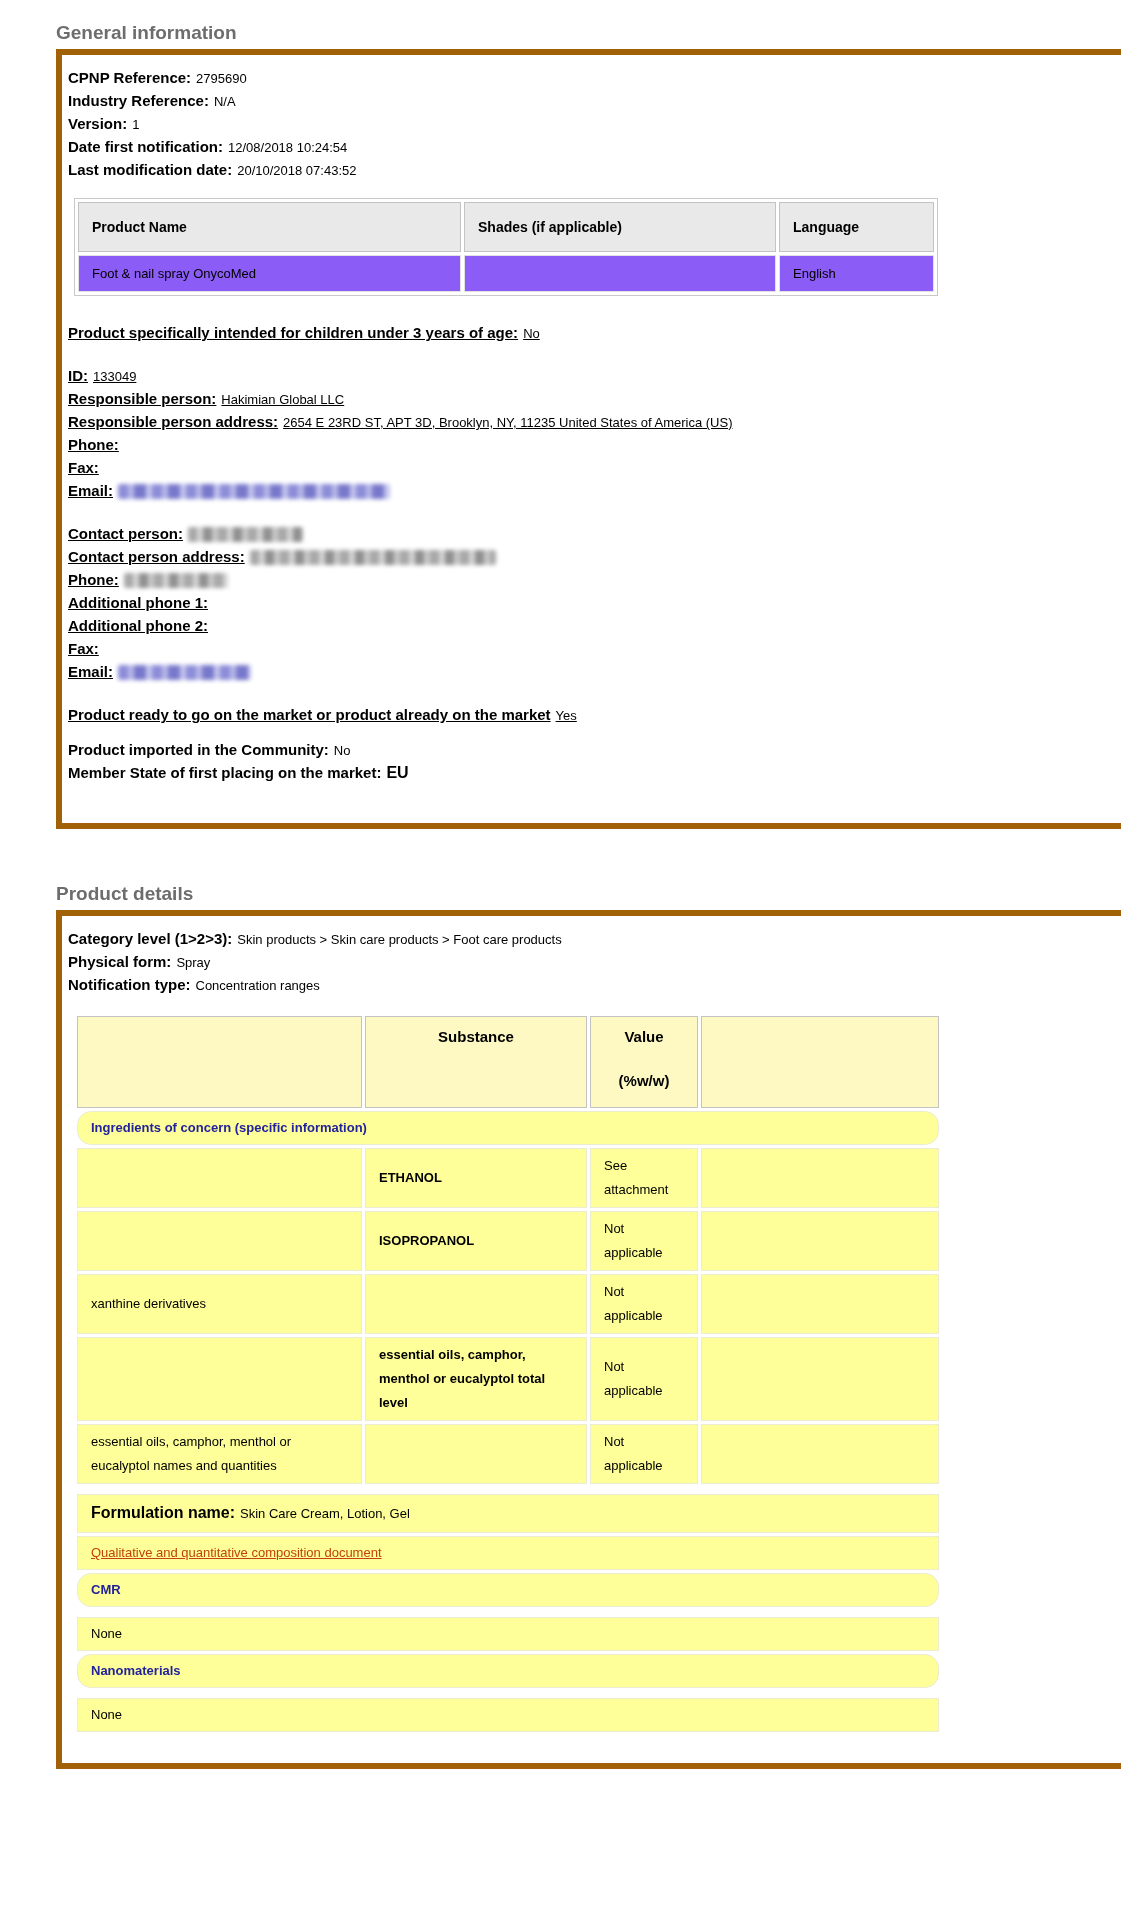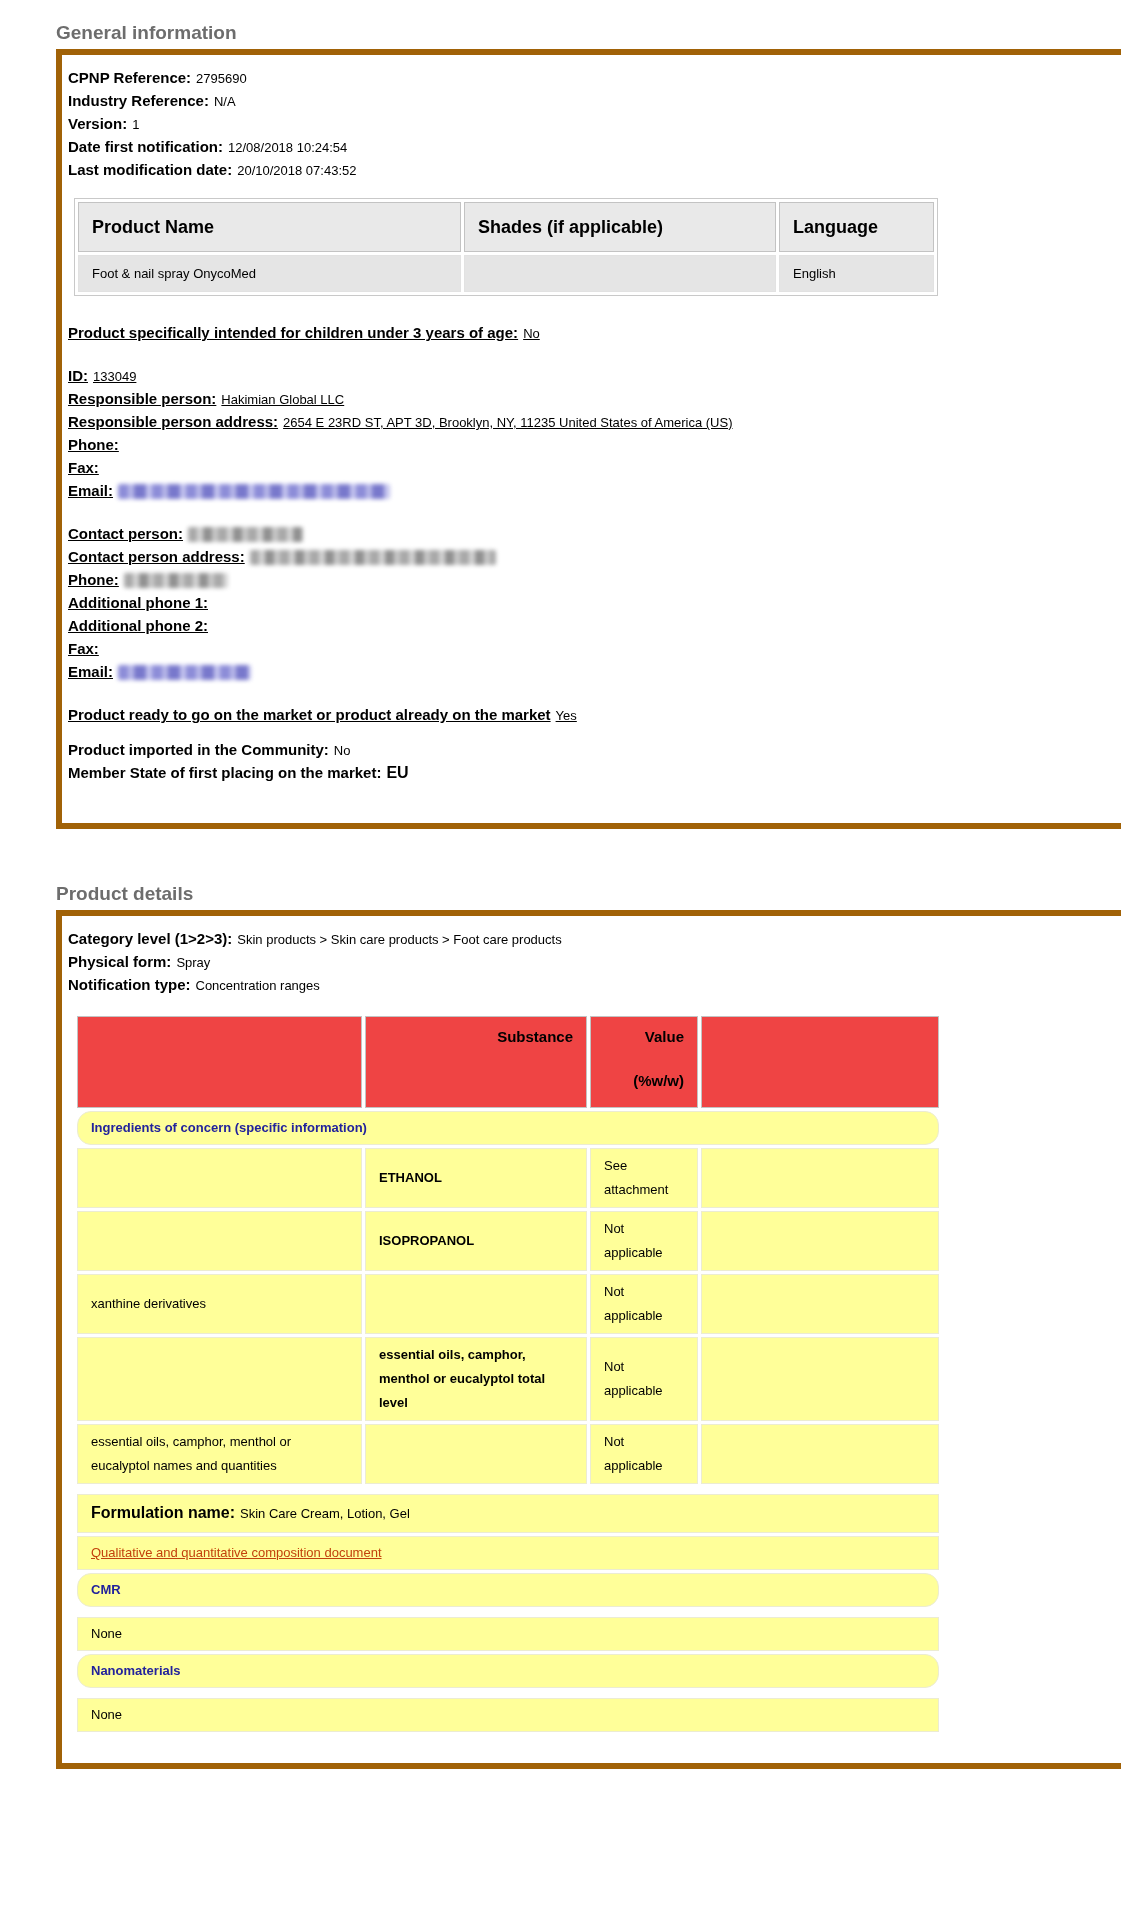--- a/index.html
+++ b/index.html
@@ -12,31 +12,31 @@
 
   .field-line{font-size:13px;line-height:22px;white-space:nowrap;}
   .lbl{font-weight:bold;font-size:15px;margin-right:5px;}
   .val{font-size:13px;}
   .bold-value{font-weight:bold;font-size:16px;}
   .block-gap{margin-top:20px;text-decoration:underline;}
   .small-gap{margin-top:12px;}
 
   
   table.prod{table-layout:fixed;border-collapse:separate;border-spacing:3px;border:1px solid #c9c9c9;margin:16px 0 12px 6px;}
-  table.prod th{background:#e9e9e9;border:1px solid #c3c3c3;text-align:left;font-size:18px;font-weight:bold;padding:13px 13px;height:22px;vertical-align:middle;}
-  table.prod td{background:#e5e5e5;border:1px solid #e2e2e2;font-size:13px;padding:9px 13px;height:17px;vertical-align:middle;}
+  table.prod th{background:#e9e9e9;border:1px solid #c3c3c3;text-align:left;font-size:14px;font-weight:bold;padding:13px 13px;height:22px;vertical-align:middle;}
+  table.prod td{background:#8b5cf6;border:1px solid #e2e2e2;font-size:13px;padding:9px 13px;height:17px;vertical-align:middle;}
 
   
   .redact{display:inline-block;vertical-align:middle;height:15px;border-radius:2px;filter:blur(2.2px);margin-top:-2px;}
   .redact.blue{background:repeating-linear-gradient(90deg,#8c8cd8 0 10px,#b8b8e8 10px 16px,#7878cc 16px 28px,#c4c4ee 28px 34px);}
   .redact.gray{background:repeating-linear-gradient(90deg,#a8a8a8 0 9px,#d4d4d4 9px 15px,#909090 15px 24px,#c8c8c8 24px 30px);}
 
   
   table.subst{table-layout:fixed;border-collapse:separate;border-spacing:3px;margin:16px 0 0 6px;}
-  table.subst th.gh{background:#ef4444;border:1px solid #c3c3c3;text-align:right;font-size:15px;font-weight:bold;vertical-align:top;padding:11px 13px;height:68px;}
+  table.subst th.gh{background:#fef9c3;border:1px solid #c3c3c3;text-align:center;font-size:15px;font-weight:bold;vertical-align:top;padding:11px 13px;height:68px;}
   table.subst th.gh .l1{margin-bottom:27px;}
   td.ycell{background:#ffff99;border:1px solid #ececd2;font-size:13px;padding:5px 13px;line-height:24px;vertical-align:middle;}
   td.ycell.bold{font-weight:bold;}
   td.band{background:#ffff99;border:1px solid #ececd2;font-size:13px;padding:6px 13px;line-height:20px;vertical-align:middle;}
   .blue-bold{color:#22229c;font-weight:bold;border-radius:14px;}
   td.band .form-lbl{font-weight:bold;font-size:16px;margin-right:5px;}
   a.doclink{color:#c2410c;text-decoration:underline;font-size:13px;cursor:pointer;}
   tr.sp td{background:transparent;border:none;height:4px;padding:0;}
 </style>
 </head>

